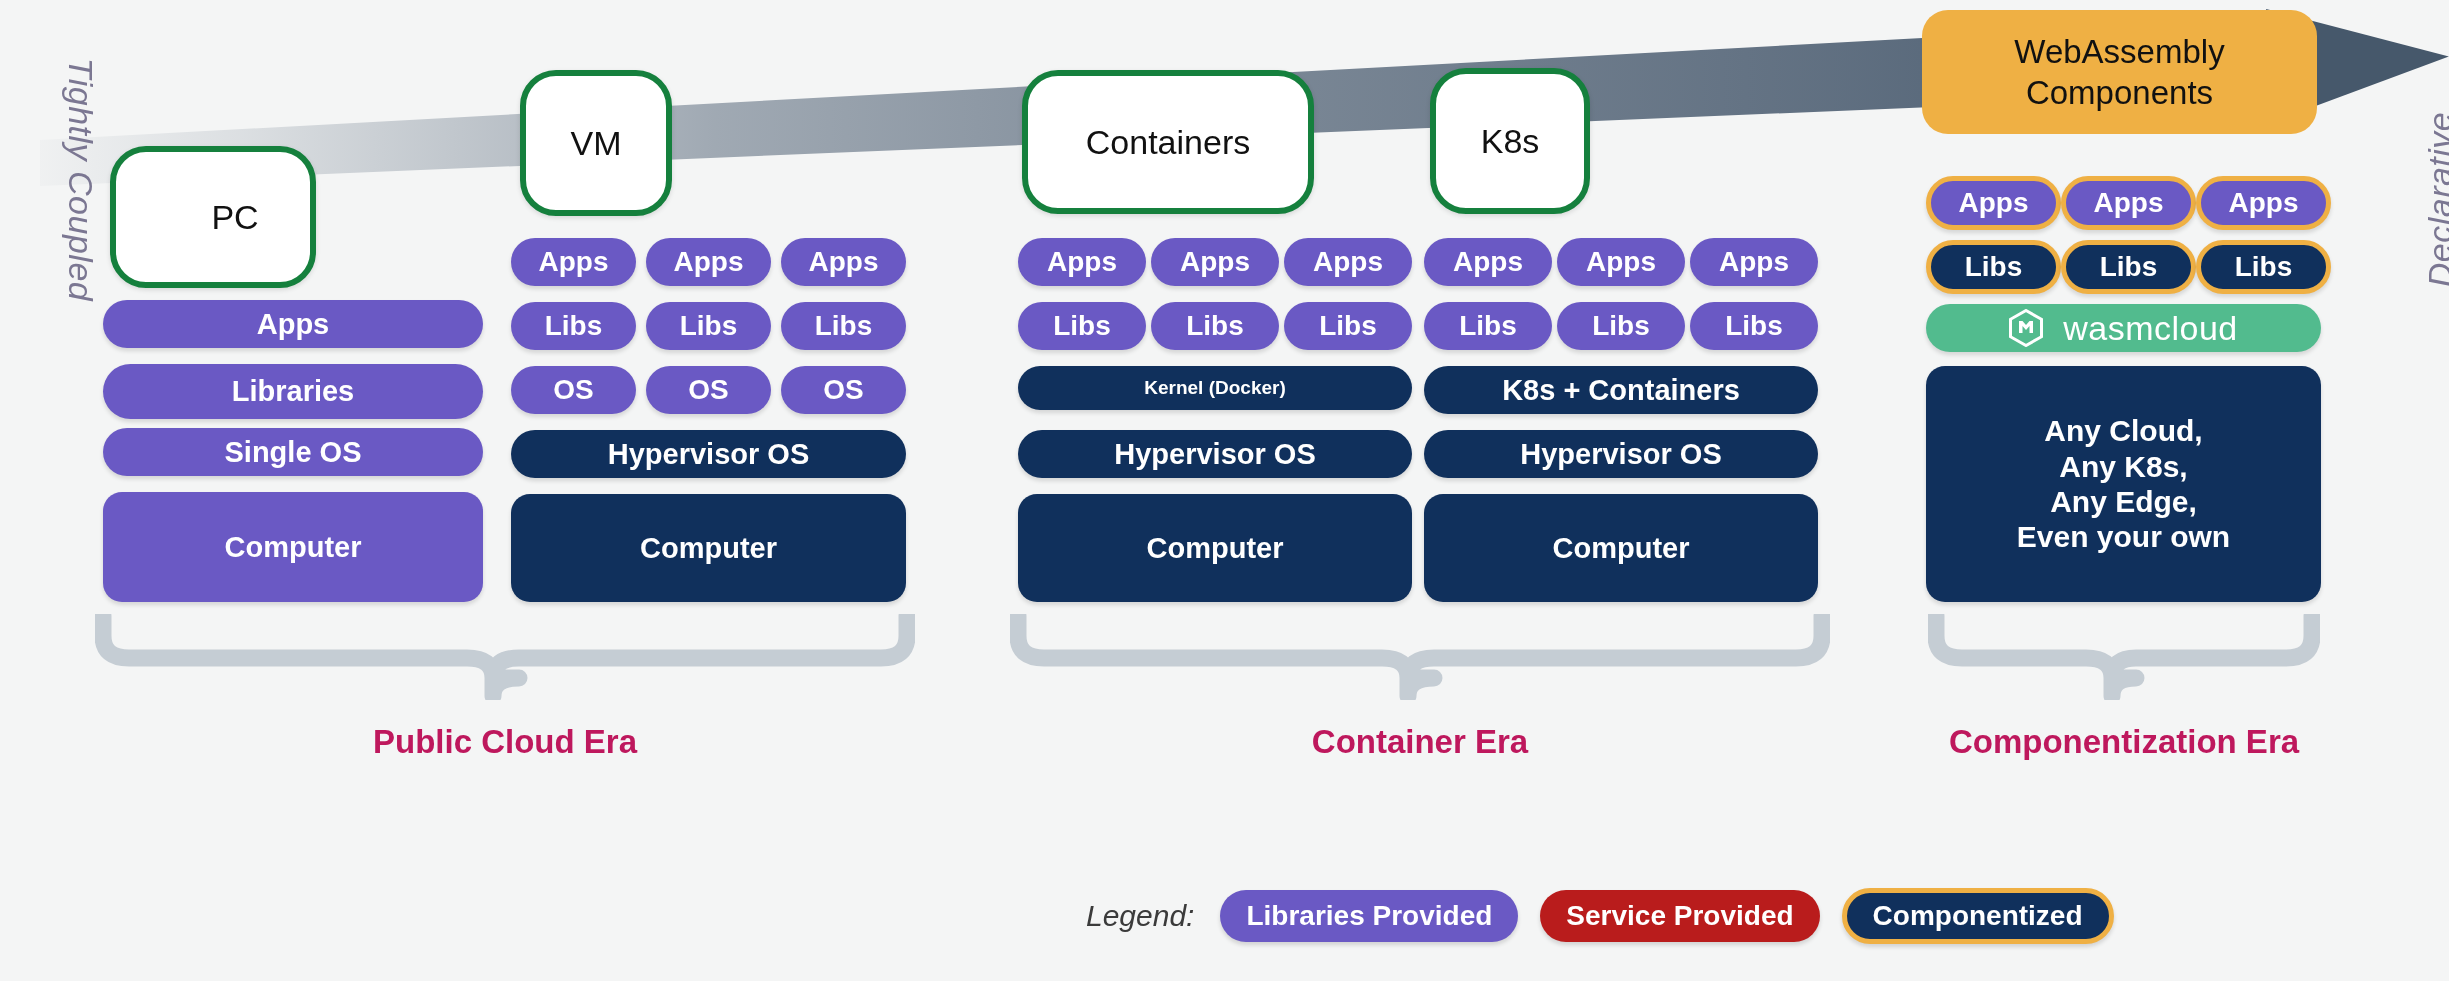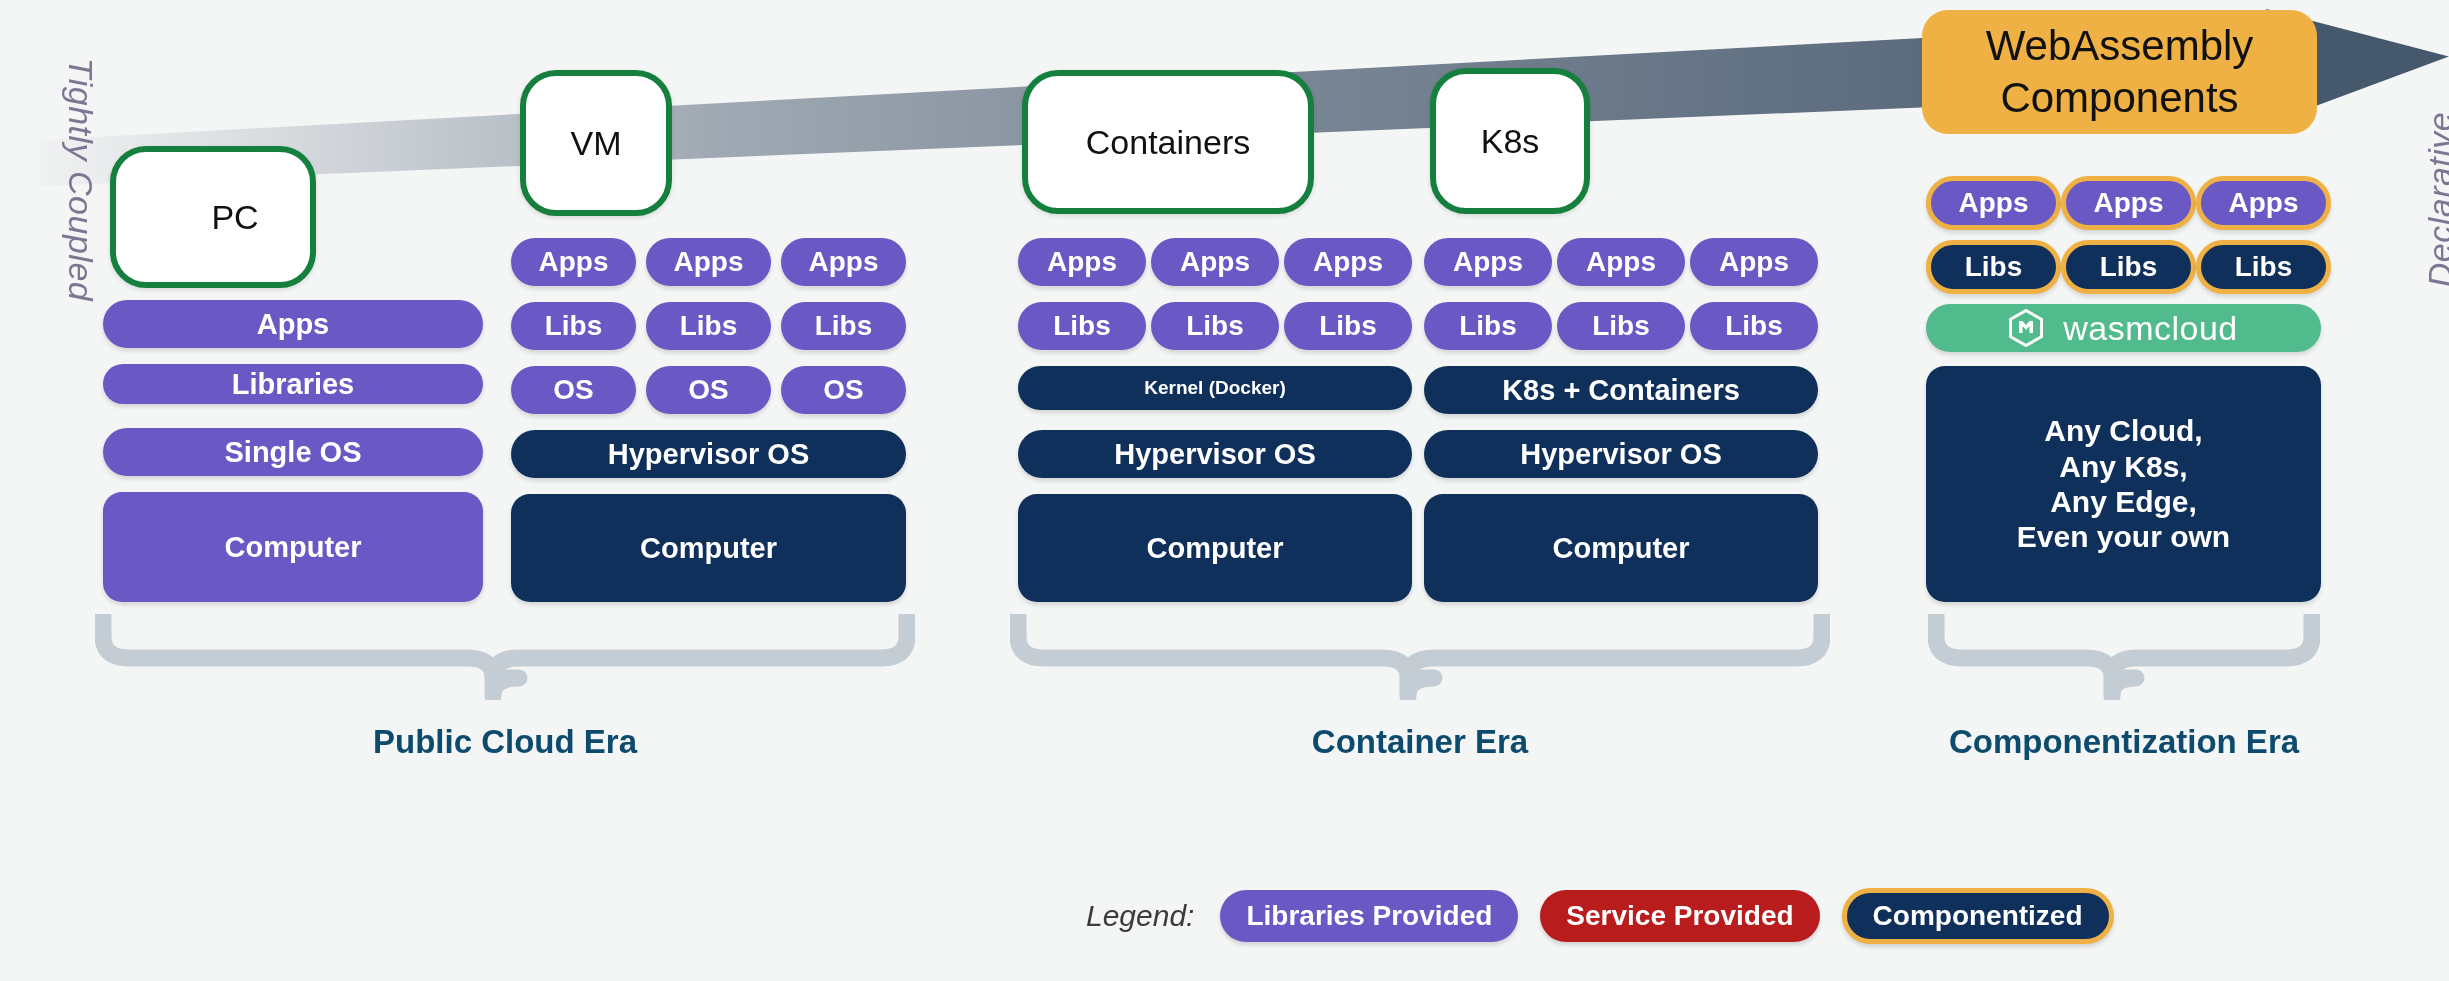--- a/index.html
+++ b/index.html
@@ -74,31 +74,31 @@
 
   .multiline{flex-direction:column;}
 
   
   #wasm-box{
     position:absolute;
     background:#efb044;
     border-radius:26px;
     display:flex;flex-direction:column;align-items:center;justify-content:center;
     color:#111;
-    font-size:42px;
+    font-size:33px;
     line-height:1.25;
     z-index:7;
     text-align:center;
   }
 
   
   .brace-svg{position:absolute;z-index:2;}
   .era-label{
     position:absolute;
-    font-size:33px;font-weight:bold;color:#0c4a6e;
+    font-size:33px;font-weight:bold;color:#be185d;
     text-align:center;white-space:nowrap;
   }
 
   
   #legend{
     position:absolute;left:1086px;top:888px;
     display:flex;align-items:center;gap:22px;
     z-index:8;
   }
   #legend-title{
@@ -156,21 +156,21 @@
     <span>WebAssembly</span>
     <span>Components</span>
   </div>
 
   <div class="axis-label" id="tightly-coupled">Tightly Coupled</div>
   <div class="axis-label" id="declarative">Declarative</div>
 
   <div class="pill dev" style="left:103px;top:300px;width:380px;height:48px;font-size:29px;">
     <span>Apps</span>
   </div>
-  <div class="pill dev" style="left:103px;top:364px;width:380px;height:40px;font-size:29px;">
+  <div class="pill dev" style="left:103px;top:364px;width:380px;height:55px;font-size:29px;">
     <span>Libraries</span>
   </div>
   <div class="pill dev" style="left:103px;top:428px;width:380px;height:48px;font-size:29px;">
     <span>Single OS</span>
   </div>
   <div class="pill dev box" style="left:103px;top:492px;width:380px;height:110px;font-size:29px;">
     <span>Computer</span>
   </div>
 
   <div class="pill dev" style="left:511px;top:238px;width:125px;height:48px;font-size:28px;">

